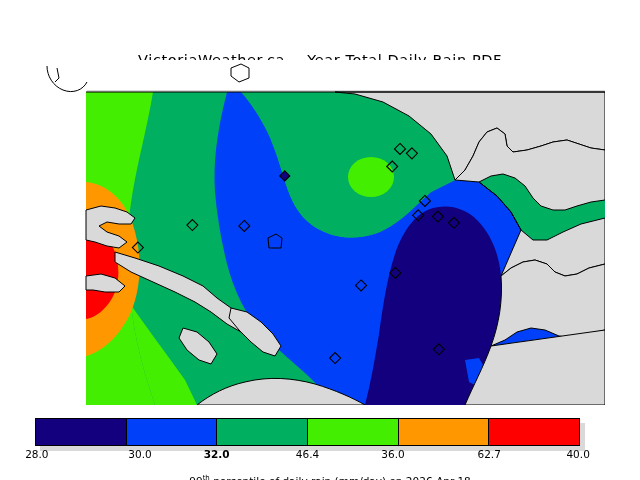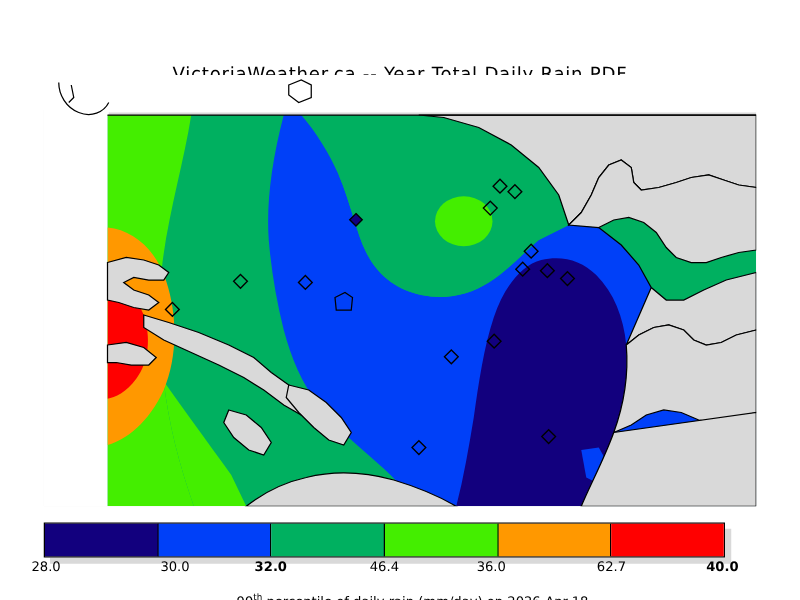--- a/index.html
+++ b/index.html
@@ -60,21 +60,21 @@
   .tick{
     position:absolute;top:0;
     transform:translateX(-50%);
     font-family:"DejaVu Sans", sans-serif;
     font-size:10.5px;
     color:#000;
     white-space:nowrap;
     text-align:center;
   }
   .tick.first{transform:translateX(-42%);}
-  .tick.last{transform:translateX(-58%);font-weight:bold;}
+  .tick.last{transform:translateX(-58%);}
 
   .cbar-caption{
     position:absolute;
     left:0;top:46px;width:570px;
     text-align:center;
     font-family:"DejaVu Sans", sans-serif;
     font-size:10.5px;
     color:#000;
     white-space:pre;
   }

